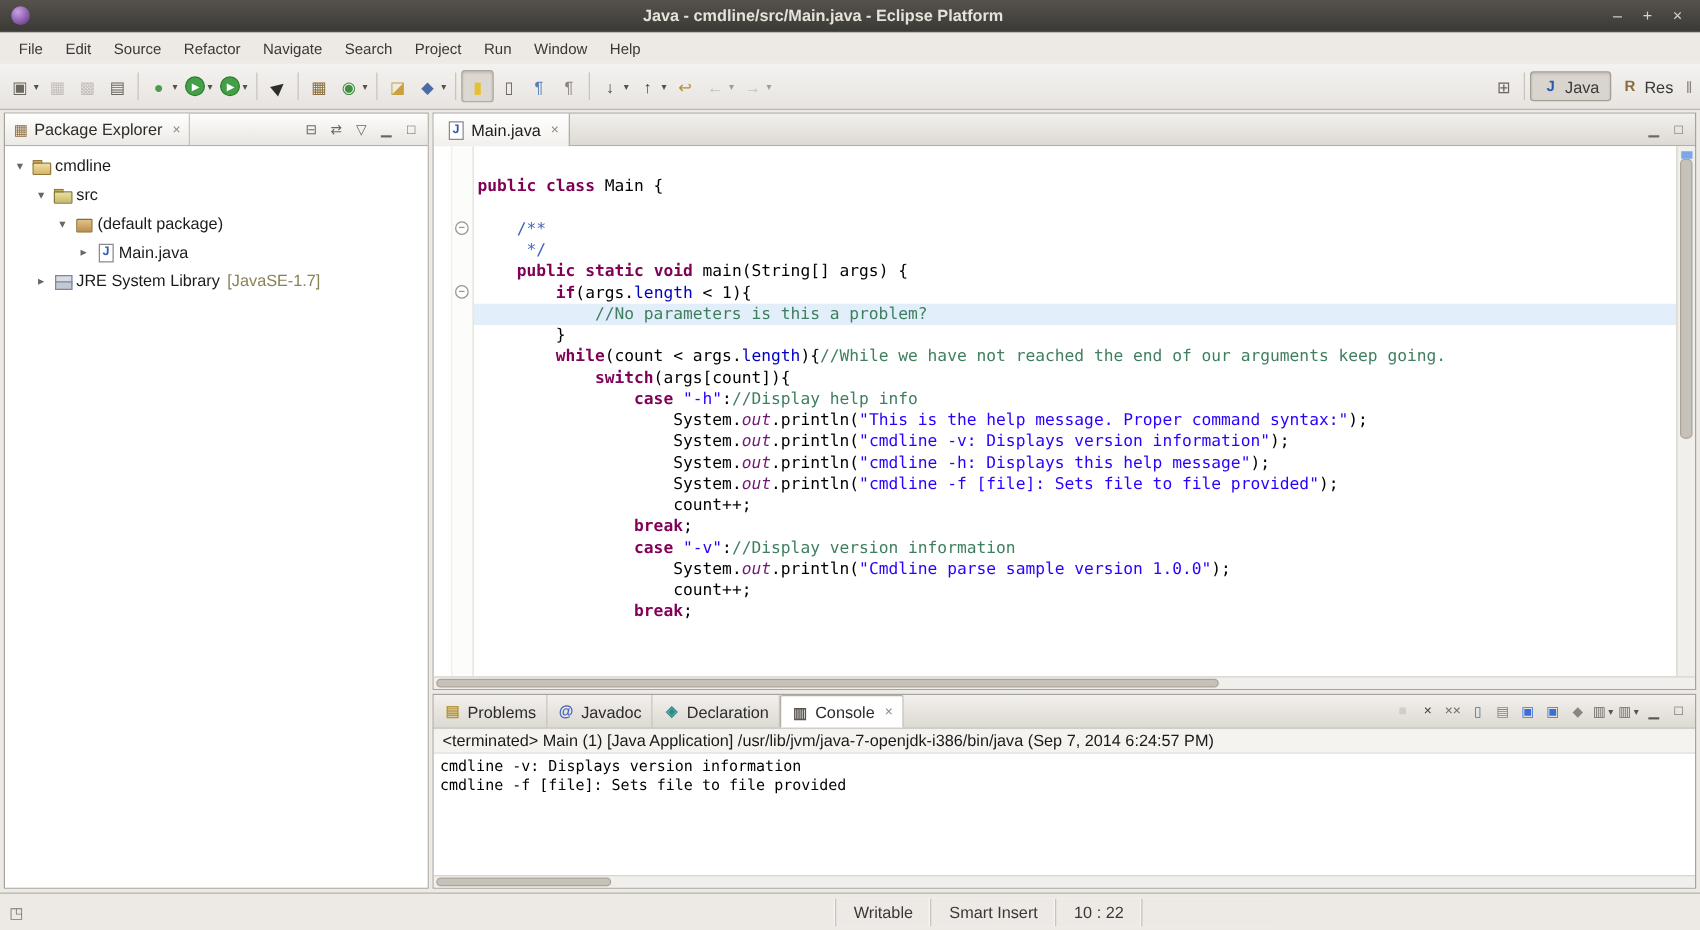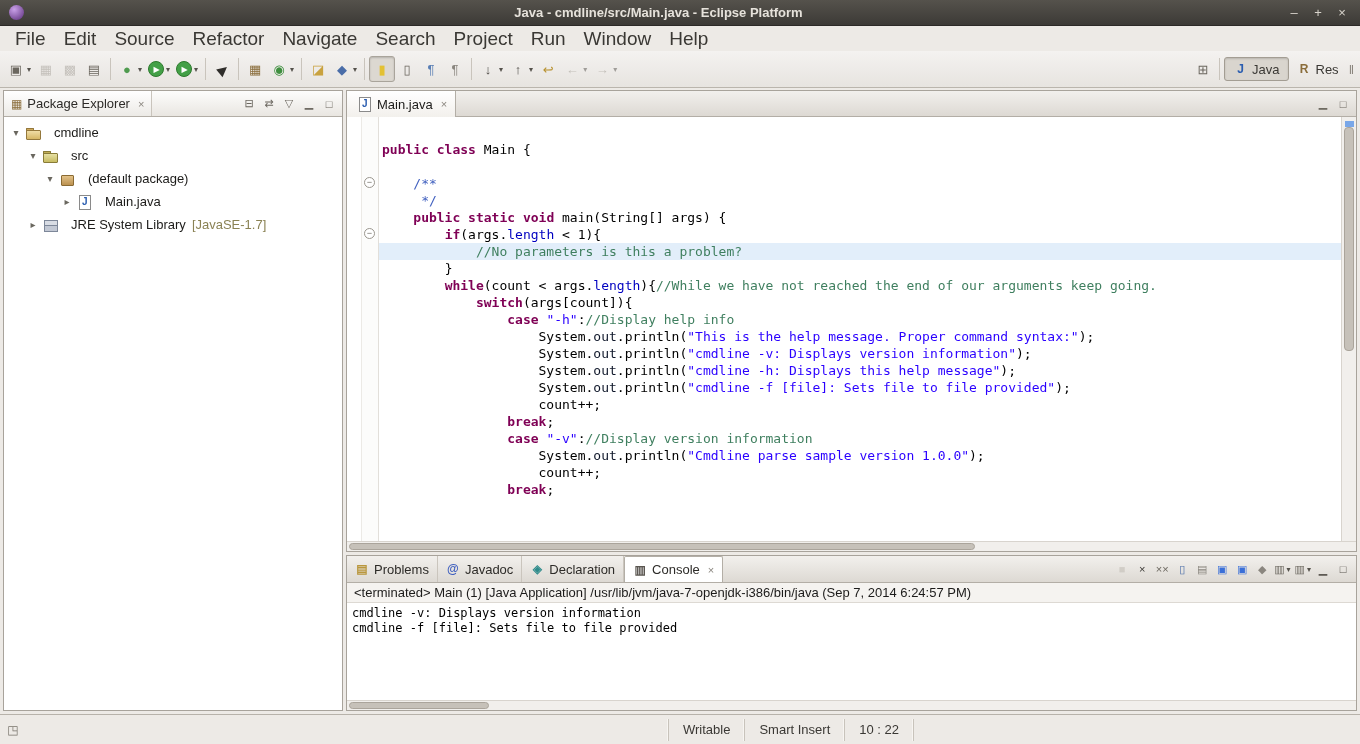--- a/index.html
+++ b/index.html
@@ -9,21 +9,21 @@
 
   
   .titlebar{height:26px;flex:none;background:linear-gradient(#55524c,#3c3a36);display:flex;align-items:center;border-bottom:1px solid #2c2a27}
   .app-icon{width:15px;height:15px;border-radius:50%;margin:0 9px;background:radial-gradient(circle at 35% 30%,#c9a0e8,#5a2d7a);flex:none}
   .title{flex:1;text-align:center;font-weight:bold;font-size:13px;color:#e6e2db}
   .win-controls{display:flex;gap:4px;margin-right:8px;flex:none}
   .win-btn{width:20px;height:18px;display:flex;align-items:center;justify-content:center;color:#d8d4cc;font-size:13px;border-radius:3px}
 
   
   .menubar{height:25px;flex:none;display:flex;align-items:center;padding-left:6px;background:#edeae6}
-  .menu-item{padding:3px 9px;font-size:19px;color:#3a3834;border-radius:3px;cursor:default}
+  .menu-item{padding:3px 9px;font-size:12px;color:#3a3834;border-radius:3px;cursor:default}
 
   
   .toolbar{height:37px;flex:none;display:flex;align-items:center;padding:0 4px;background:linear-gradient(#f4f2f0,#e7e4e0);border-bottom:1px solid #bab5ad}
   .tb-left{display:flex;align-items:center;flex:1;min-width:0;overflow:hidden}
   .tb-right{display:flex;align-items:center;flex:none;margin-left:auto;overflow:hidden}
   .tb-sep{width:1px;height:22px;background:#c9c4bc;margin:0 4px;flex:none}
   .tb-btn{display:flex;align-items:center;height:26px;padding:0 3px;border-radius:3px;flex:none}
   .tb-btn.disabled{opacity:.5}
   .tb-btn.pressed{background:#dcd8d1;border:1px solid #a9a49b;box-shadow:inset 0 1px 2px rgba(0,0,0,.18)}
   .tb-ic{width:18px;height:18px;display:flex;align-items:center;justify-content:center;font-size:13px;flex:none}
@@ -41,21 +41,21 @@
   .view-tab{display:flex;align-items:center;gap:5px;padding:0 7px;height:100%;font-size:13px;color:#2d2b28;border-right:1px solid #c9c4bc;background:linear-gradient(#ffffff,#eceae6)}
   .vicon{font-size:12px;color:#8a6d3b}
   .tab-close{color:#8a867f;font-size:11px;margin-left:3px}
   .header-icons{margin-left:auto;display:flex;align-items:center;gap:2px;padding-right:4px}
   .hic{height:18px;min-width:18px;display:flex;align-items:center;justify-content:center;color:#6b675f;font-size:11px;border-radius:2px;padding:0 1px}
   .hic.disabled{opacity:.5}
   .hic .hg{font-size:11px}
   .tree{flex:1;overflow:hidden;padding-top:4px;background:#fff}
   .tree-row{display:flex;align-items:center;height:23px;font-size:13px;color:#1c1b19}
   .expander{width:16px;text-align:center;color:#6a675f;font-size:10px;flex:none}
-  .tree-label{margin-left:13px;white-space:nowrap}
+  .tree-label{margin-left:3px;white-space:nowrap}
   .tree-suffix{margin-left:6px;color:#8a8254;white-space:nowrap}
 
   
   .ticon{width:16px;height:16px;position:relative;flex:none;margin-left:1px}
   .it-java-project:before,.it-source-folder:before{content:"";position:absolute;left:1px;top:3px;width:6px;height:3px;background:#cfa95c;border:1px solid #94783c;border-bottom:0;border-radius:1px 1px 0 0}
   .it-java-project:after,.it-source-folder:after{content:"";position:absolute;left:1px;top:5px;width:13px;height:8px;background:linear-gradient(#f0dda6,#d6b766);border:1px solid #94783c;border-radius:1px}
   .it-source-folder{filter:hue-rotate(10deg)}
   .it-package:before{content:"";position:absolute;left:2px;top:4px;width:11px;height:9px;background:linear-gradient(#e3c288,#bb9150);border:1px solid #8a6a33;border-radius:1px}
   .it-java-file:before{content:"";position:absolute;left:3px;top:1px;width:10px;height:13px;background:#fff;border:1px solid #8a8a8a}
   .it-java-file:after{content:"J";position:absolute;left:6px;top:2px;font:bold 10px "Liberation Sans",sans-serif;color:#2a5db0}
@@ -75,21 +75,21 @@
   .code-area{flex:1;min-width:0;overflow:hidden;padding-top:7px;font-family:"DejaVu Sans Mono",monospace;font-size:13px;background:#fff}
   .code-line{height:17px;line-height:17px;white-space:pre;tab-size:4;-moz-tab-size:4;padding-left:3px}
   .code-line.hl{background:#e2eefa}
   .tok-k{color:#7f0055;font-weight:bold}
   .tok-d{color:#000}
   .tok-c{color:#3f7f5f}
   .tok-j{color:#3f5fbf}
   .tok-t{color:#7f9fbf;font-weight:bold}
   .tok-s{color:#2a00ff}
   .tok-f{color:#0000c0}
-  .tok-o{color:#0f172a;}
+  .tok-o{color:#701a75;font-style:italic}
   .editor-vscroll{width:15px;background:#f1efec;border-left:1px solid #d8d4ce;flex:none;position:relative}
   .vthumb{position:absolute;left:2px;right:2px;top:10px;height:224px;border-radius:4px;background:#c6c1b9;border:1px solid #aaa49b}
   .overview-mark{position:absolute;left:3px;top:4px;width:9px;height:6px;background:#79a7e8}
   .hscroll{height:10px;flex:none;background:#f1efec;border-top:1px solid #d8d4ce;position:relative}
   .hthumb{position:absolute;top:1px;bottom:1px;border-radius:4px;background:#c6c1b9;border:1px solid #aaa49b}
 
   
   .console-panel{height:156px;flex:none;display:flex;flex-direction:column;border:1px solid #a8a39b;background:#fff}
   .console-tabs{height:27px;flex:none;background:linear-gradient(#f2f0ed,#ddd9d3);border-bottom:1px solid #b3aea6;display:flex;align-items:stretch}
   .ctab{display:flex;align-items:center;gap:5px;height:100%;padding:0 8px;font-size:13px;color:#2d2b28;border-right:1px solid #cac5bd}

